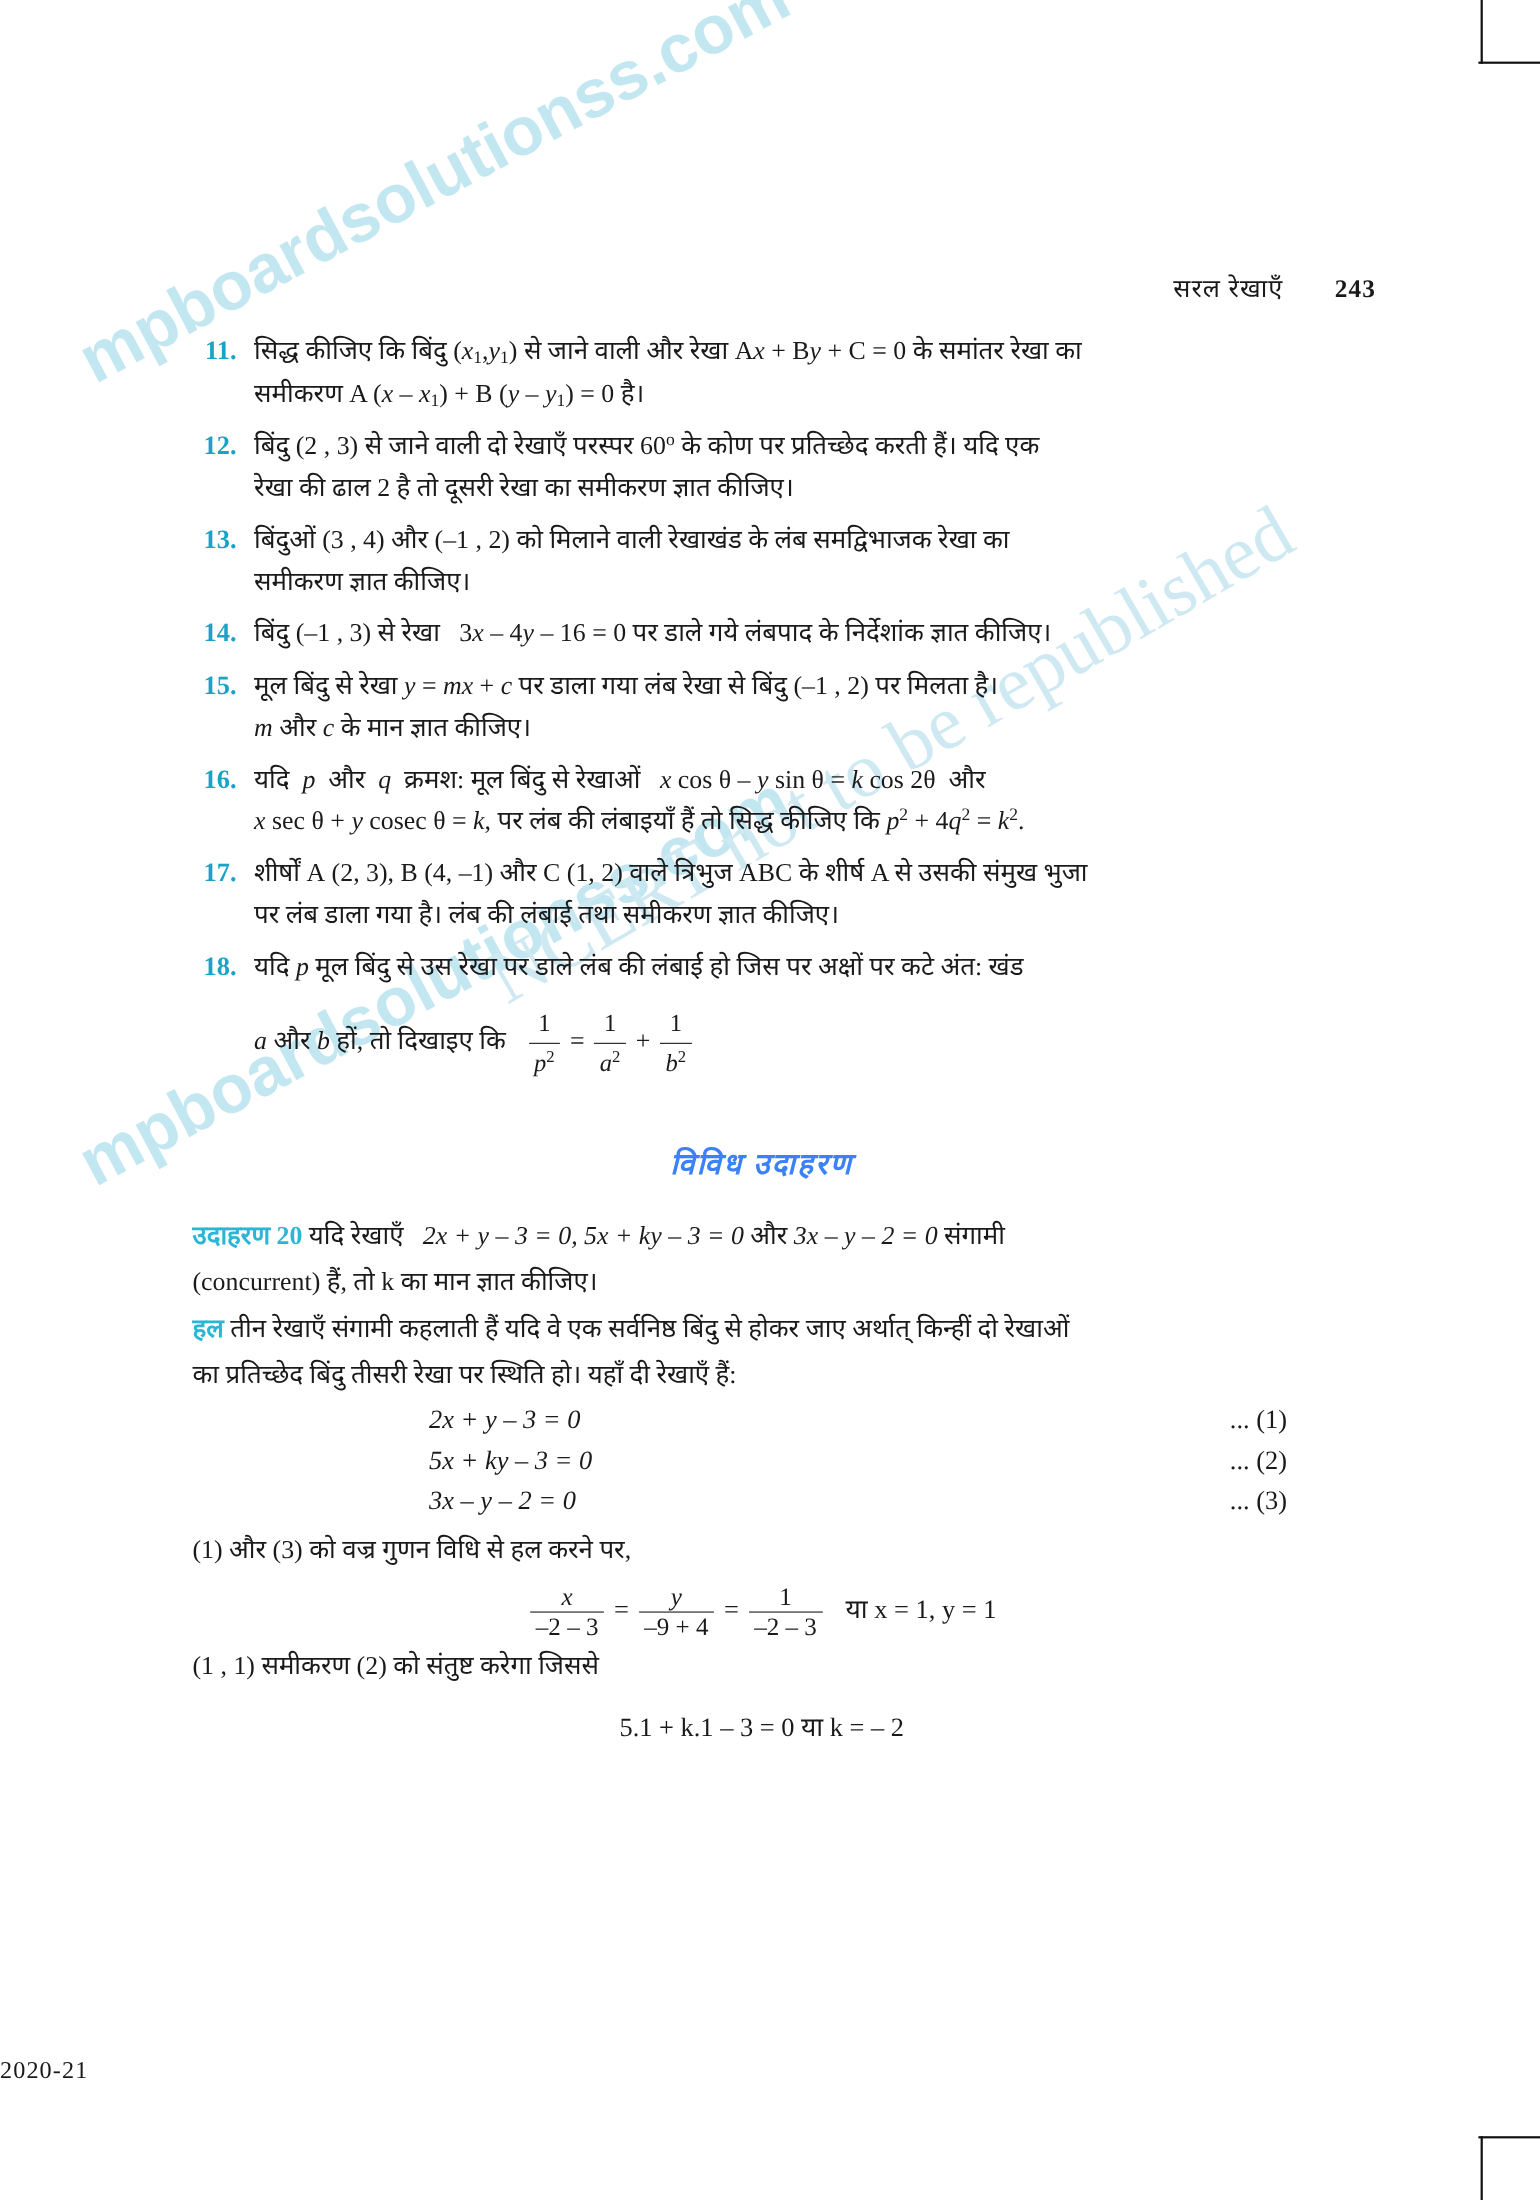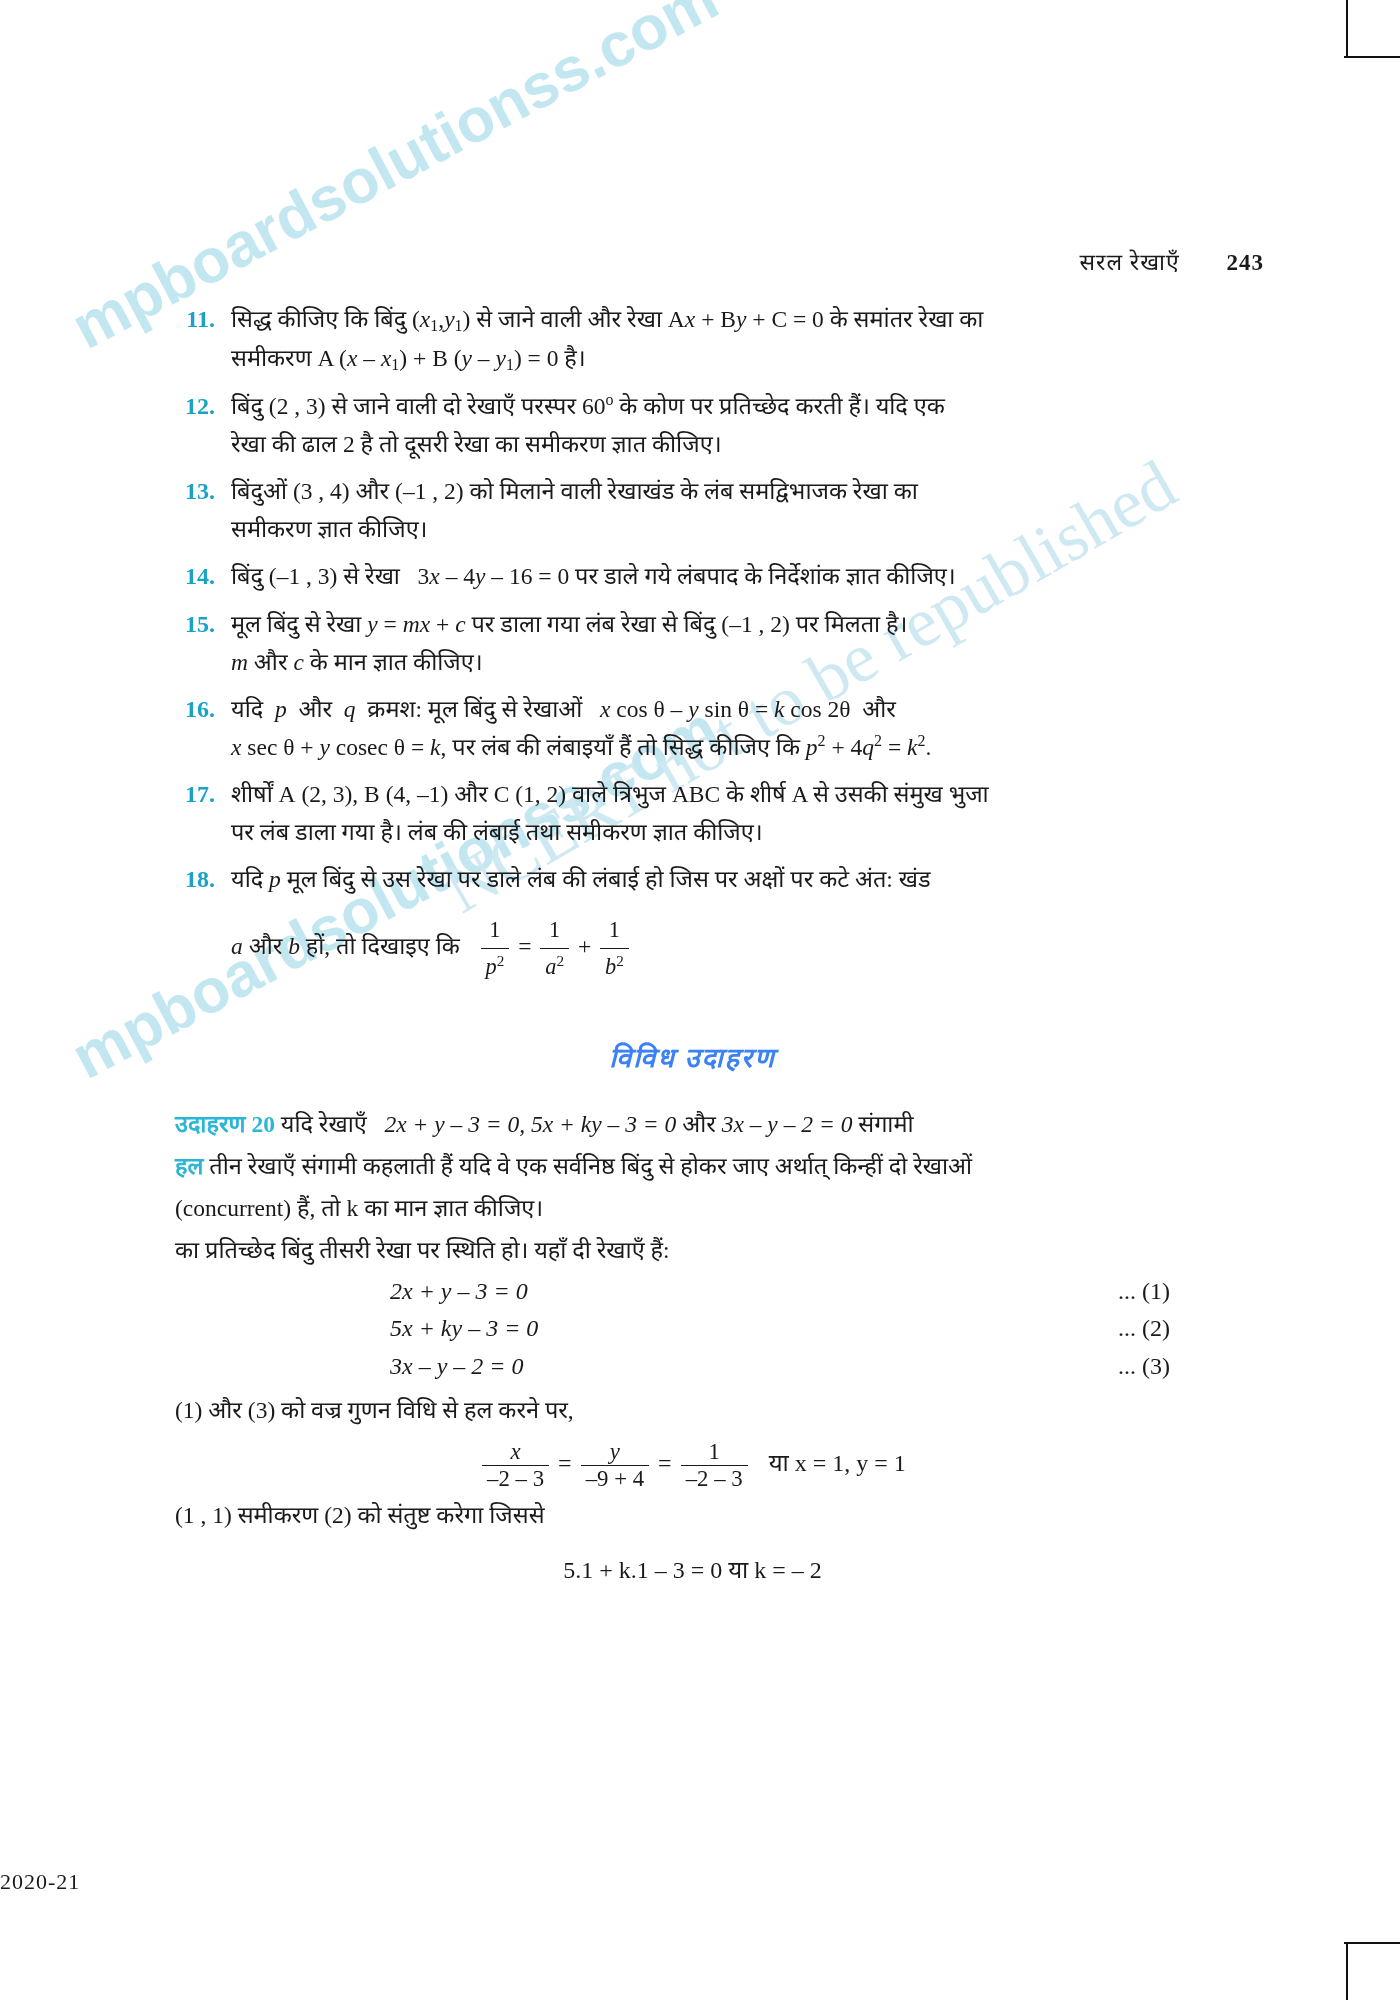--- a/index.html
+++ b/index.html
@@ -58,21 +58,21 @@
     transform: rotate(-30deg);
     transform-origin: left top;
     white-space: nowrap;
     pointer-events: none;
     user-select: none;
   }
 
   
   .header {
     position: absolute;
-    right: 136px;
+    right: 149px;
     top: 245px;
     font-size: 23px;
     letter-spacing: 1px;
   }
   .header .hdr-title { margin-right: 40px; }
   .header .hdr-page { font-weight: bold; }
 
   
   .content {
     position: absolute;
@@ -272,26 +272,26 @@
 
   <div class="para">
     <span class="label-cyan">उदाहरण</span>
     <span class="label-cyan">20</span>
     <span>यदि रेखाएँ</span>
     &nbsp;&nbsp;<span class="it">2x + y – 3 = 0,   5x + ky – 3 = 0</span>
     <span>और</span>
     <span class="it">3x – y – 2 = 0</span>
     <span>संगामी</span>
   </div>
+  <div class="para">(concurrent) हैं, तो k का मान ज्ञात कीजिए।</div>
+
   <div class="para">
     <span class="label-cyan">हल</span>
     <span>तीन रेखाएँ संगामी कहलाती हैं यदि वे एक सर्वनिष्ठ बिंदु से होकर जाए अर्थात् किन्हीं दो रेखाओं</span>
   </div>
-
-  <div class="para">(concurrent) हैं, तो k का मान ज्ञात कीजिए।</div>
   <div class="para">का प्रतिच्छेद बिंदु तीसरी रेखा पर स्थिति हो। यहाँ दी रेखाएँ हैं:</div>
 
   <div class="eqrow">
     <div class="eq it">2x + y – 3 = 0</div>
     <div class="tag">... (1)</div>
   </div>
   <div class="eqrow">
     <div class="eq it">5x + ky – 3 = 0</div>
     <div class="tag">... (2)</div>
   </div>

